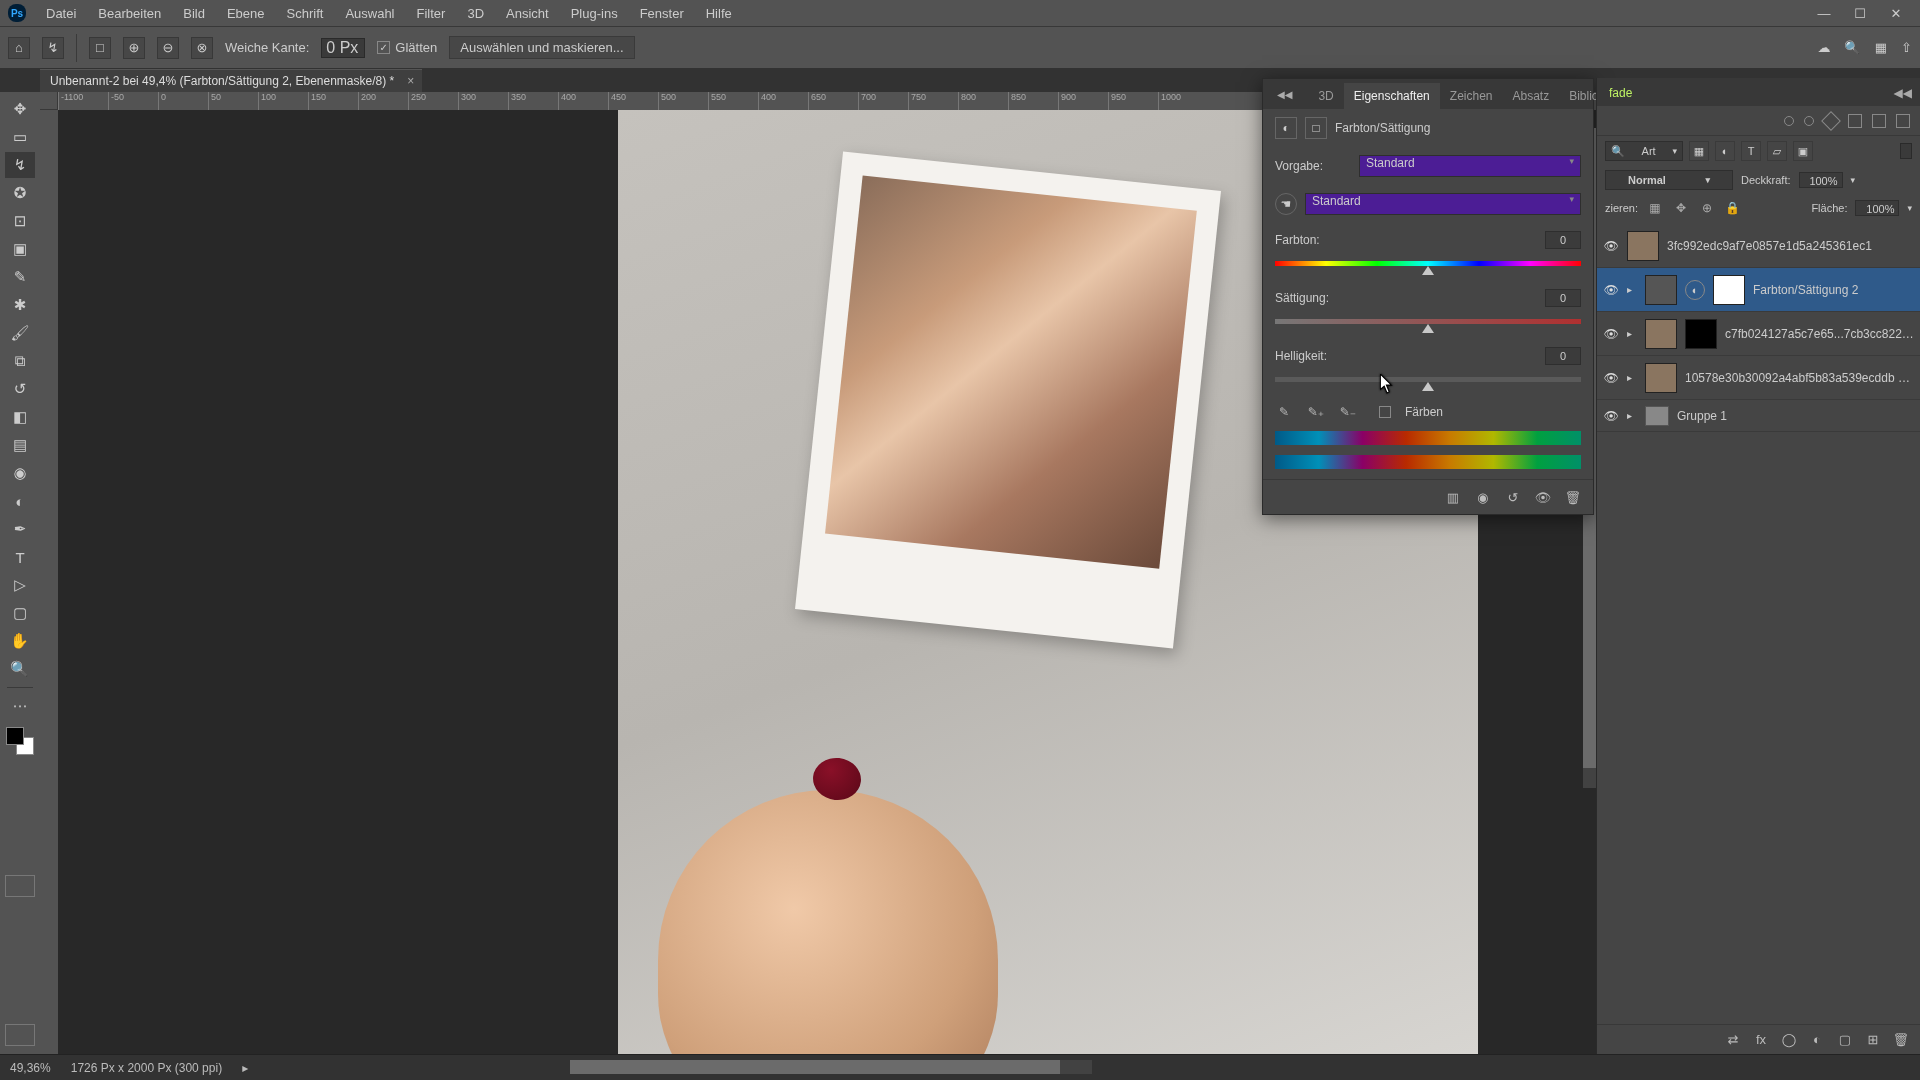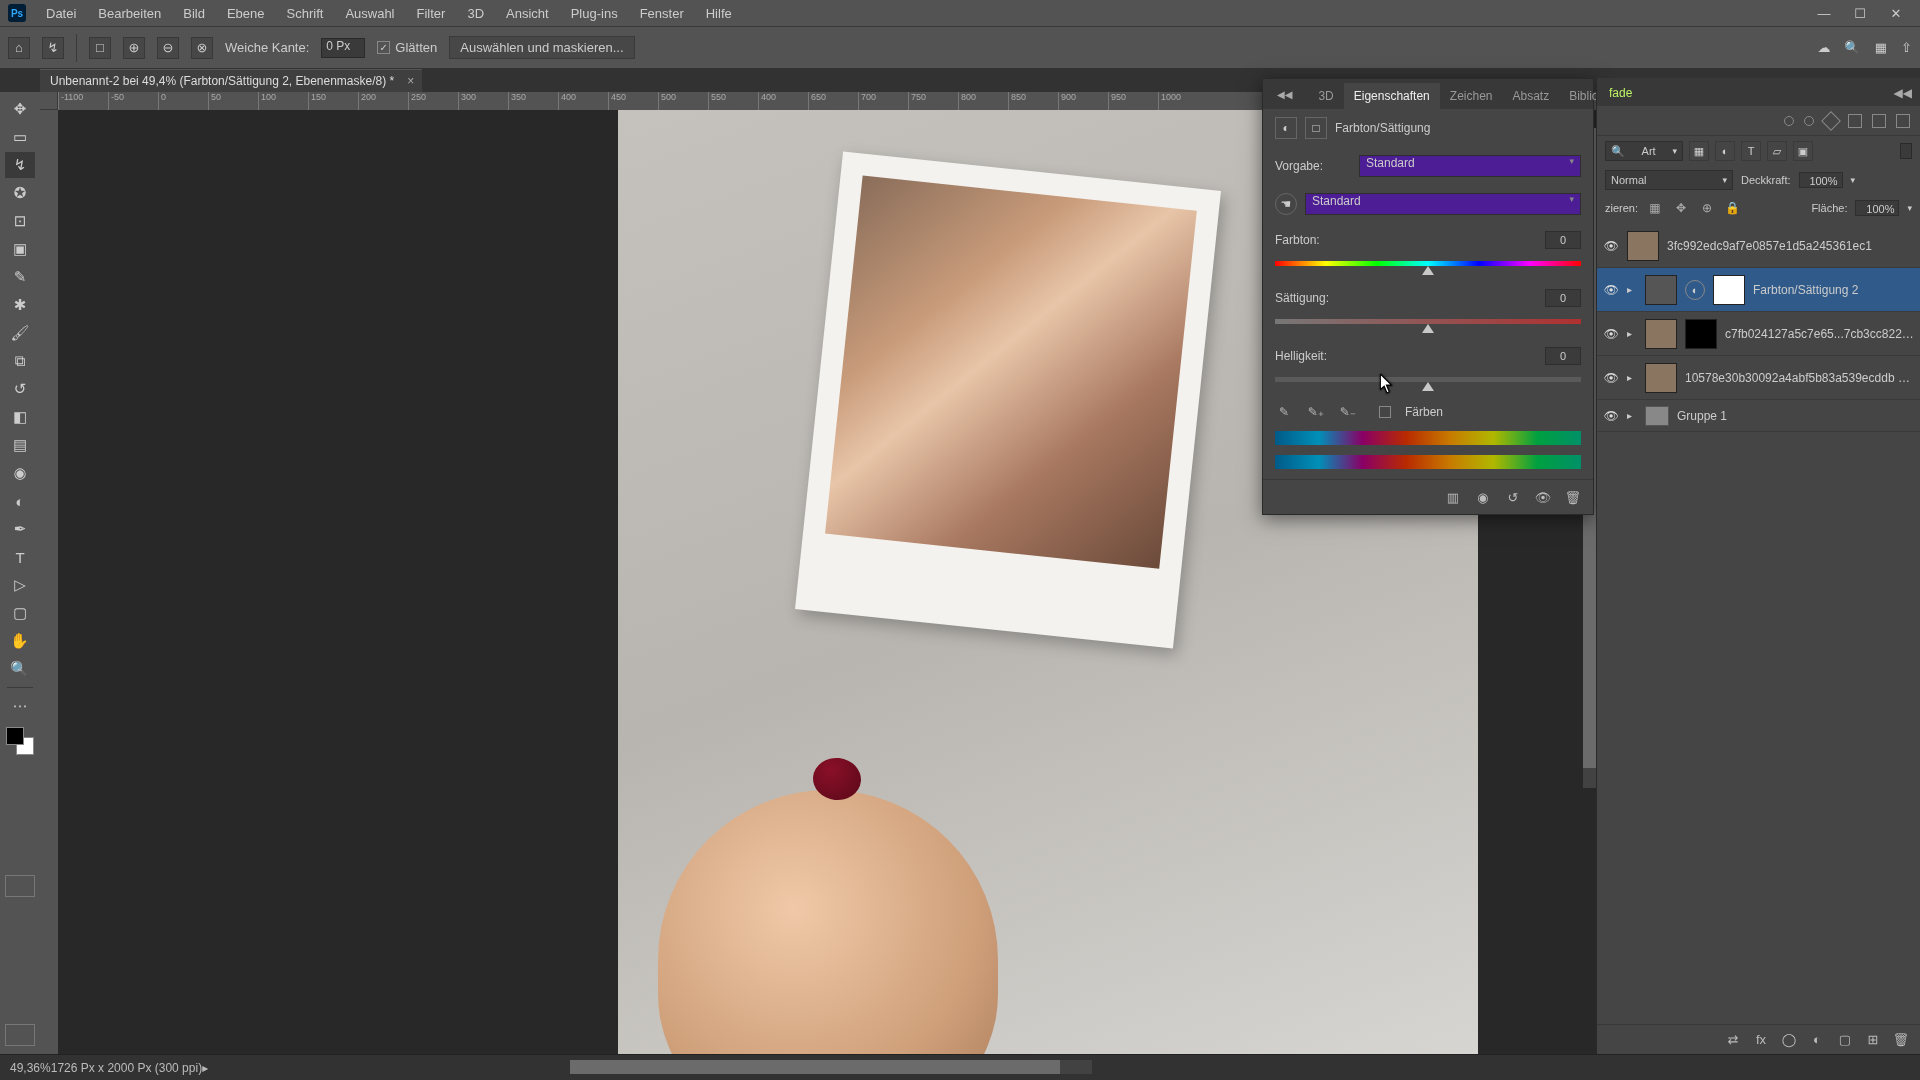--- a/index.html
+++ b/index.html
@@ -1,28 +1,28 @@
 <!DOCTYPE html>
 <html><head>
 <meta charset="utf-8">
 <style>
 * { margin:0; padding:0; box-sizing:border-box; font-family:"Segoe UI",Tahoma,sans-serif; user-select:none; }
 body { width:1920px; height:1080px; background:#323232; color:#ccc; overflow:hidden; font-size:14px; position:relative; }
 
 
 .menubar { height:26px; background:#535353; display:flex; align-items:center; padding-left:8px; gap:2px; font-size:13px; }
-.menubar .ps { width:18px; height:18px; background:#001e36; color:#31a8ff; font-size:10px; font-weight:bold; display:flex; align-items:center; justify-content:center; border-radius:3px; margin-right:8px;}
+.menubar .ps { width:18px; height:18px; background:#001e36; color:#31a8ff; font-size:10px; font-weight:bold; display:flex; align-items:center; justify-content:center; border-radius:8px; margin-right:8px;}
 .menubar span { padding:4px 10px; cursor:default; }
 .menubar .winctrl { margin-left:auto; display:flex; gap:8px; padding-right:10px; }
 .menubar .winctrl div { width:28px; text-align:center; }
 
 
 .optbar { height:42px; background:#535353; border-top:1px solid #383838; display:flex; align-items:center; padding:0 8px; gap:12px; font-size:13px; }
 .optbar .ico { width:22px; height:22px; border:1px solid #383838; background:#474747; display:flex; align-items:center; justify-content:center;}
-.opt-input{width:44px;height:20px;background:#3a3a3a;border:1px solid #2a2a2a;color:#ccc;padding:0 4px;font-size:12px;}
+.opt-input{width:44px;height:20px;background:#3a3a3a;border:1px solid #2a2a2a;color:#ccc;padding:0 4px;font-size:16px;}
 .opt-check{display:flex;align-items:center;gap:5px;}
 .opt-check .box{width:13px;height:13px;border:1px solid #888;background:#535353;display:flex;align-items:center;justify-content:center;font-size:10px;}
 .optbar .right{margin-left:auto;display:flex;gap:14px;}
 
 
 .tabbar { height:24px; background:#323232; display:flex; align-items:flex-end; padding-left:40px; font-size:12px;}
 .tabbar .tab { background:#3f3f3f; padding:4px 28px 4px 10px; position:relative; color:#ddd; border-top:1px solid #555;}
 .tabbar .tab .x{position:absolute;right:8px;top:4px;color:#aaa;}
 
 
@@ -42,21 +42,21 @@
 .tools { position:absolute; top:92px; left:0; width:40px; bottom:26px; background:#535353; display:flex; flex-direction:column; align-items:center; padding-top:4px; gap:2px;}
 .tools .t{width:30px;height:26px;display:flex;align-items:center;justify-content:center;color:#ccc;font-size:15px;position:relative;}
 .tools .t.active{background:#3a3a3a;}
 .tools .sep{width:26px;height:1px;background:#3a3a3a;margin:3px 0;}
 .swatch{width:28px;height:28px;position:relative;margin-top:6px;}
 .swatch .fg{position:absolute;top:0;left:0;width:18px;height:18px;background:#000;border:1px solid #888;}
 .swatch .bg{position:absolute;bottom:0;right:0;width:18px;height:18px;background:#fff;border:1px solid #888;}
 .tools .dock{width:30px;height:22px;border:1px solid #777;margin-top:auto;margin-bottom:8px;}
 
 
-.status{position:absolute;bottom:0;left:0;right:0;height:26px;background:#323232;border-top:1px solid #222;display:flex;align-items:center;padding:0 10px;font-size:12px;color:#bbb;}
+.status{position:absolute;bottom:0;left:0;right:0;height:26px;background:#323232;border-top:1px solid #222;display:flex;align-items:center;padding:0 10px;font-size:12px;color:#bbb;gap:20px;}
 .hsb{position:absolute;left:570px;right:828px;height:14px;bottom:6px;background:#424242;}
 .hsb .thumb{position:absolute;left:0;width:490px;height:100%;background:#6b6b6b;}
 
 
 .propPanel{position:absolute;top:78px;left:1262px;width:332px;background:#454545;border:1px solid #2a2a2a;box-shadow:0 4px 18px rgba(0,0,0,.5);font-size:12px;color:#ccc;}
 .propPanel .phead{height:30px;background:#383838;display:flex;align-items:flex-end;padding:0 6px;}
 .propPanel .phead span{padding:6px 10px;color:#999;}
 .propPanel .phead span.active{color:#eee;background:#454545;}
 .propPanel .phead .collapse{margin-left:-2px;margin-right:6px;align-self:center;font-size:10px;color:#aaa;}
 .propPanel .phead .menu{margin-left:auto;align-self:center;padding:0 4px;color:#aaa;}
@@ -89,21 +89,21 @@
 .layers .ltabs span{padding:6px 12px;color:#bef264;}
 .layers .ltabs span.active{color:#eee;background:#454545;}
 .layers .ltabs .coll{margin-left:auto;padding:6px 8px;color:#aaa;}
 .layers .histrow{height:30px;display:flex;align-items:center;justify-content:flex-end;gap:10px;padding:0 10px;border-bottom:1px solid #383838;}
 .layers .histrow .dot{width:10px;height:10px;border:1px solid #888;border-radius:50%;}
 .layers .lfilter{height:30px;display:flex;align-items:center;gap:6px;padding:0 8px;}
 .layers .lfilter .sel{width:78px;height:20px;background:#3b3b3b;border:1px solid #2e2e2e;display:flex;align-items:center;padding:0 5px;font-size:11px;justify-content:space-between;}
 .layers .lfilter .fi{width:20px;height:20px;border:1px solid #3a3a3a;display:flex;align-items:center;justify-content:center;font-size:11px;}
 .layers .lfilter .toggle{margin-left:auto;width:12px;height:16px;background:#3a3a3a;border:1px solid #2a2a2a;}
 .layers .blendrow,.layers .lockrow{height:28px;display:flex;align-items:center;gap:8px;padding:0 8px;font-size:11px;}
-.layers .blendrow .sel{flex:1;max-width:128px;height:20px;background:#3b3b3b;border:1px solid #2e2e2e;padding:0 5px;display:flex;align-items:center;justify-content:space-between;}
+.layers .blendrow .sel{flex:1;max-width:128px;height:20px;background:#3b3b3b;border:1px solid #2e2e2e;padding:0 22px;display:flex;align-items:center;justify-content:space-between;font-weight:bold;}
 .smallin{width:44px;height:16px;background:#3b3b3b;border:1px solid #2e2e2e;text-align:right;padding-right:4px;font-size:11px;line-height:17px;}
 .layers .lockrow .li{width:18px;height:18px;display:flex;align-items:center;justify-content:center;color:#aaa;font-size:12px;}
 .laylist{position:absolute;top:146px;left:0;right:0;bottom:30px;overflow:hidden;}
 .layer{display:flex;align-items:center;height:44px;padding:0 6px;gap:8px;border-bottom:1px solid #3a3a3a;}
 .layer.sel{background:#2f5a8a;}
 .layer .vis{width:16px;text-align:center;color:#ddd;}
 .layer .exp{width:10px;font-size:10px;color:#ccc;}
 .layer .thumb{width:32px;height:30px;background:#8a7560;border:1px solid #222;flex:0 0 32px;}
 .layer .mask{width:32px;height:30px;background:#fff;border:1px solid #222;flex:0 0 32px;}
 .layer .mask.black{background:#000;}

